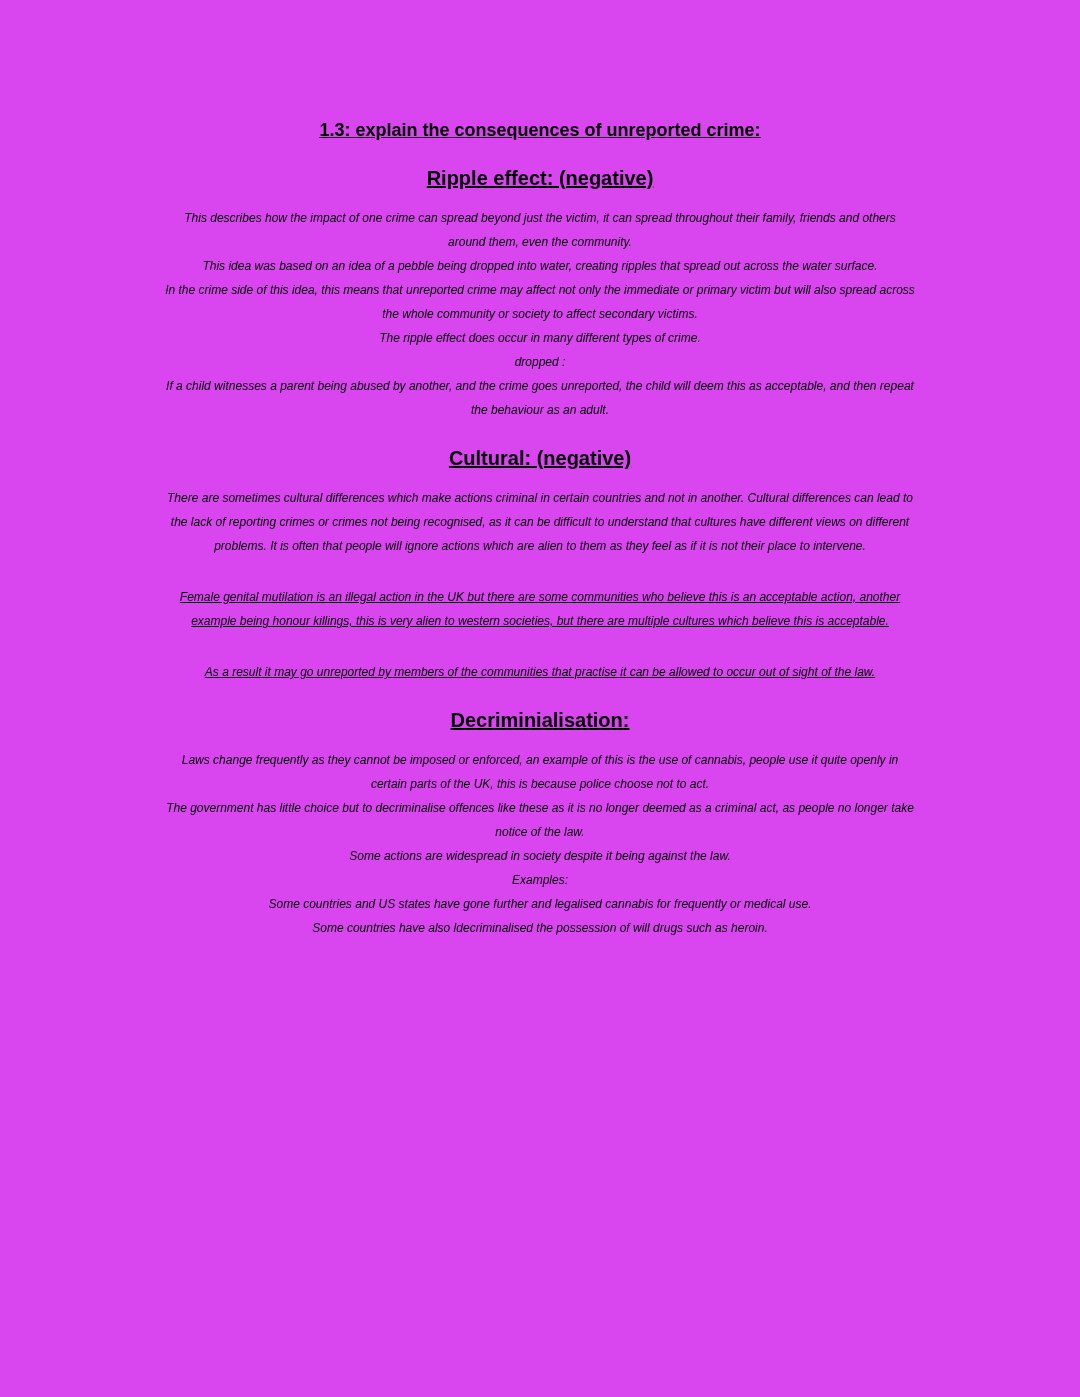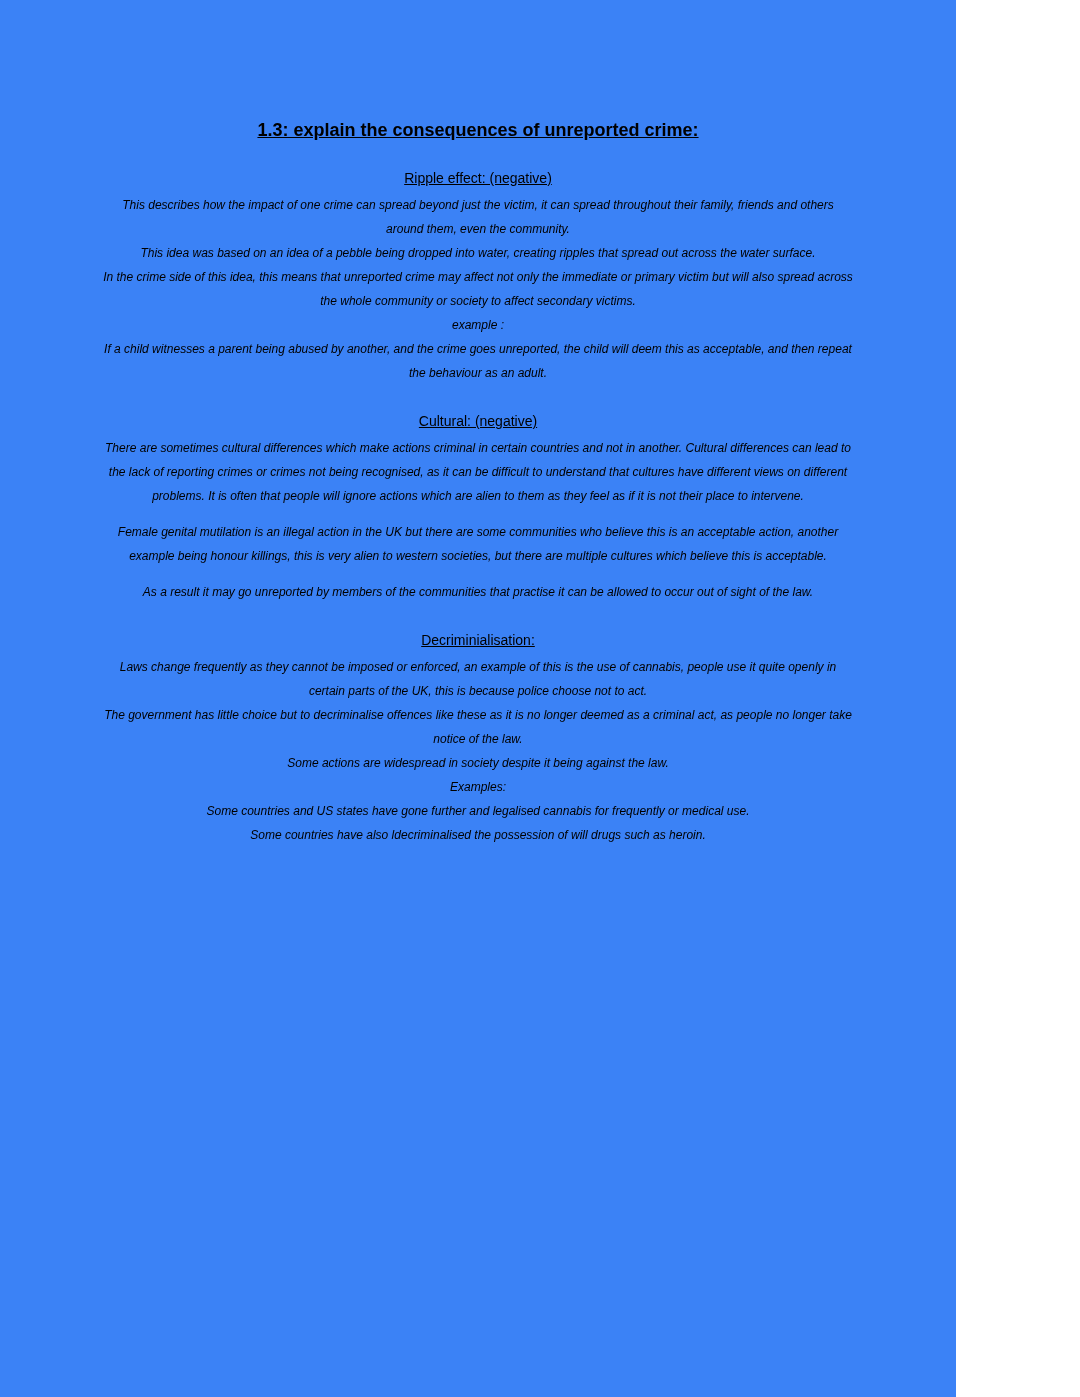--- a/index.html
+++ b/index.html
@@ -2,23 +2,23 @@
 <html><head>
 <meta charset="utf-8">
 <style>
   html, body {
     margin: 0;
     padding: 0;
     background: #ffffff;
   }
   .page {
     position: relative;
-    width: 956px;
+    width: 1080px;
     height: 1397px;
-    background: #3b82f6;
+    background: #d946ef;
     color: #000000;
     overflow: hidden;
   }
   .content {
     width: 752px;
     margin: 0 auto;
     padding-top: 118px;
     text-align: center;
     font-family: "Liberation Sans", sans-serif;
   }
@@ -27,51 +27,53 @@
     line-height: 24px;
     font-weight: bold;
     font-style: normal;
     text-decoration: underline;
     margin: 0;
   }
   .doc-section {
     margin-top: 24px;
   }
   .section-heading {
-    font-size: 14px;
+    font-size: 20px;
     line-height: 24px;
-    font-weight: normal;
+    font-weight: bold;
     font-style: normal;
     text-decoration: underline;
-    margin: 3px;
+    margin: 16px;
   }
   .doc-paragraph {
     font-size: 12px;
     line-height: 24px;
     font-style: italic;
     font-weight: normal;
     margin: 0;
   }
   .doc-paragraph.gap-before {
-    margin-top: 12px;
+    margin-top: 27px;
+    text-decoration: underline;
   }
 </style>
 </head>
 <body>
 
 <div class="page">
   <div class="content">
     <h1 class="doc-title">1.3: explain the consequences of unreported crime:</h1>
     <div id="sections">
   <section class="doc-section">
     <h2 class="section-heading">Ripple effect: (negative)</h2>
   <p class="doc-paragraph">This describes how the impact of one crime can spread beyond just the victim, it can spread throughout their family, friends and others around them, even the community.</p>
           <p class="doc-paragraph">This idea was based on an idea of a pebble being dropped into water, creating ripples that spread out across the water surface.</p>
           <p class="doc-paragraph">In the crime side of this idea, this means that unreported crime may affect not only the immediate or primary victim but will also spread across the whole community or society to affect secondary victims.</p>
-          <p class="doc-paragraph">example :</p>
+          <p class="doc-paragraph">The ripple effect does occur in many different types of crime.</p>
+          <p class="doc-paragraph">dropped :</p>
           <p class="doc-paragraph">If a child witnesses a parent being abused by another, and the crime goes unreported, the child will deem this as acceptable, and then repeat the behaviour as an adult.</p>
         </section>
 
   <section class="doc-section">
     <h2 class="section-heading">Cultural: (negative)</h2>
   <p class="doc-paragraph">There are sometimes cultural differences which make actions criminal in certain countries and not in another. Cultural differences can lead to the lack of reporting crimes or crimes not being recognised, as it can be difficult to understand that cultures have different views on different problems. It is often that people will ignore actions which are alien to them as they feel as if it is not their place to intervene.</p>
           <p class="doc-paragraph gap-before">Female genital mutilation is an illegal action in the UK but there are some communities who believe this is an acceptable action, another example being honour killings, this is very alien to western societies, but there are multiple cultures which believe this is acceptable.</p>
           <p class="doc-paragraph gap-before">As a result it may go unreported by members of the communities that practise it can be allowed to occur out of sight of the law.</p>
         </section>
 

